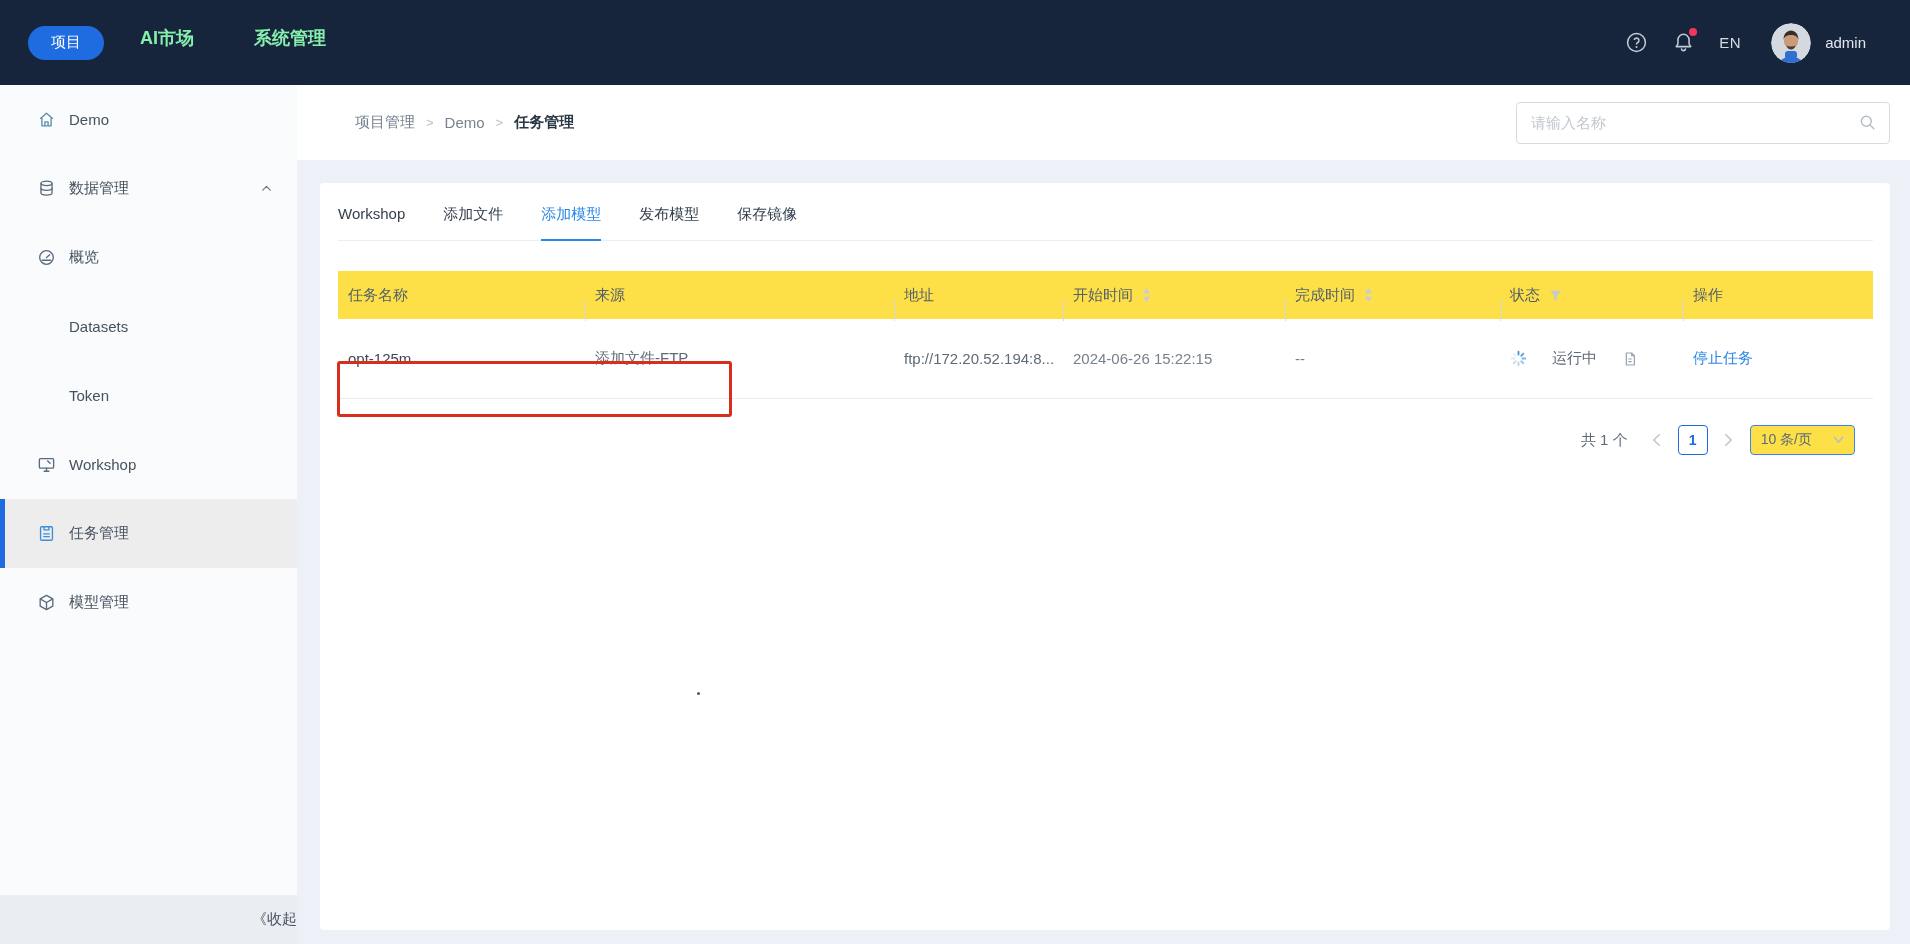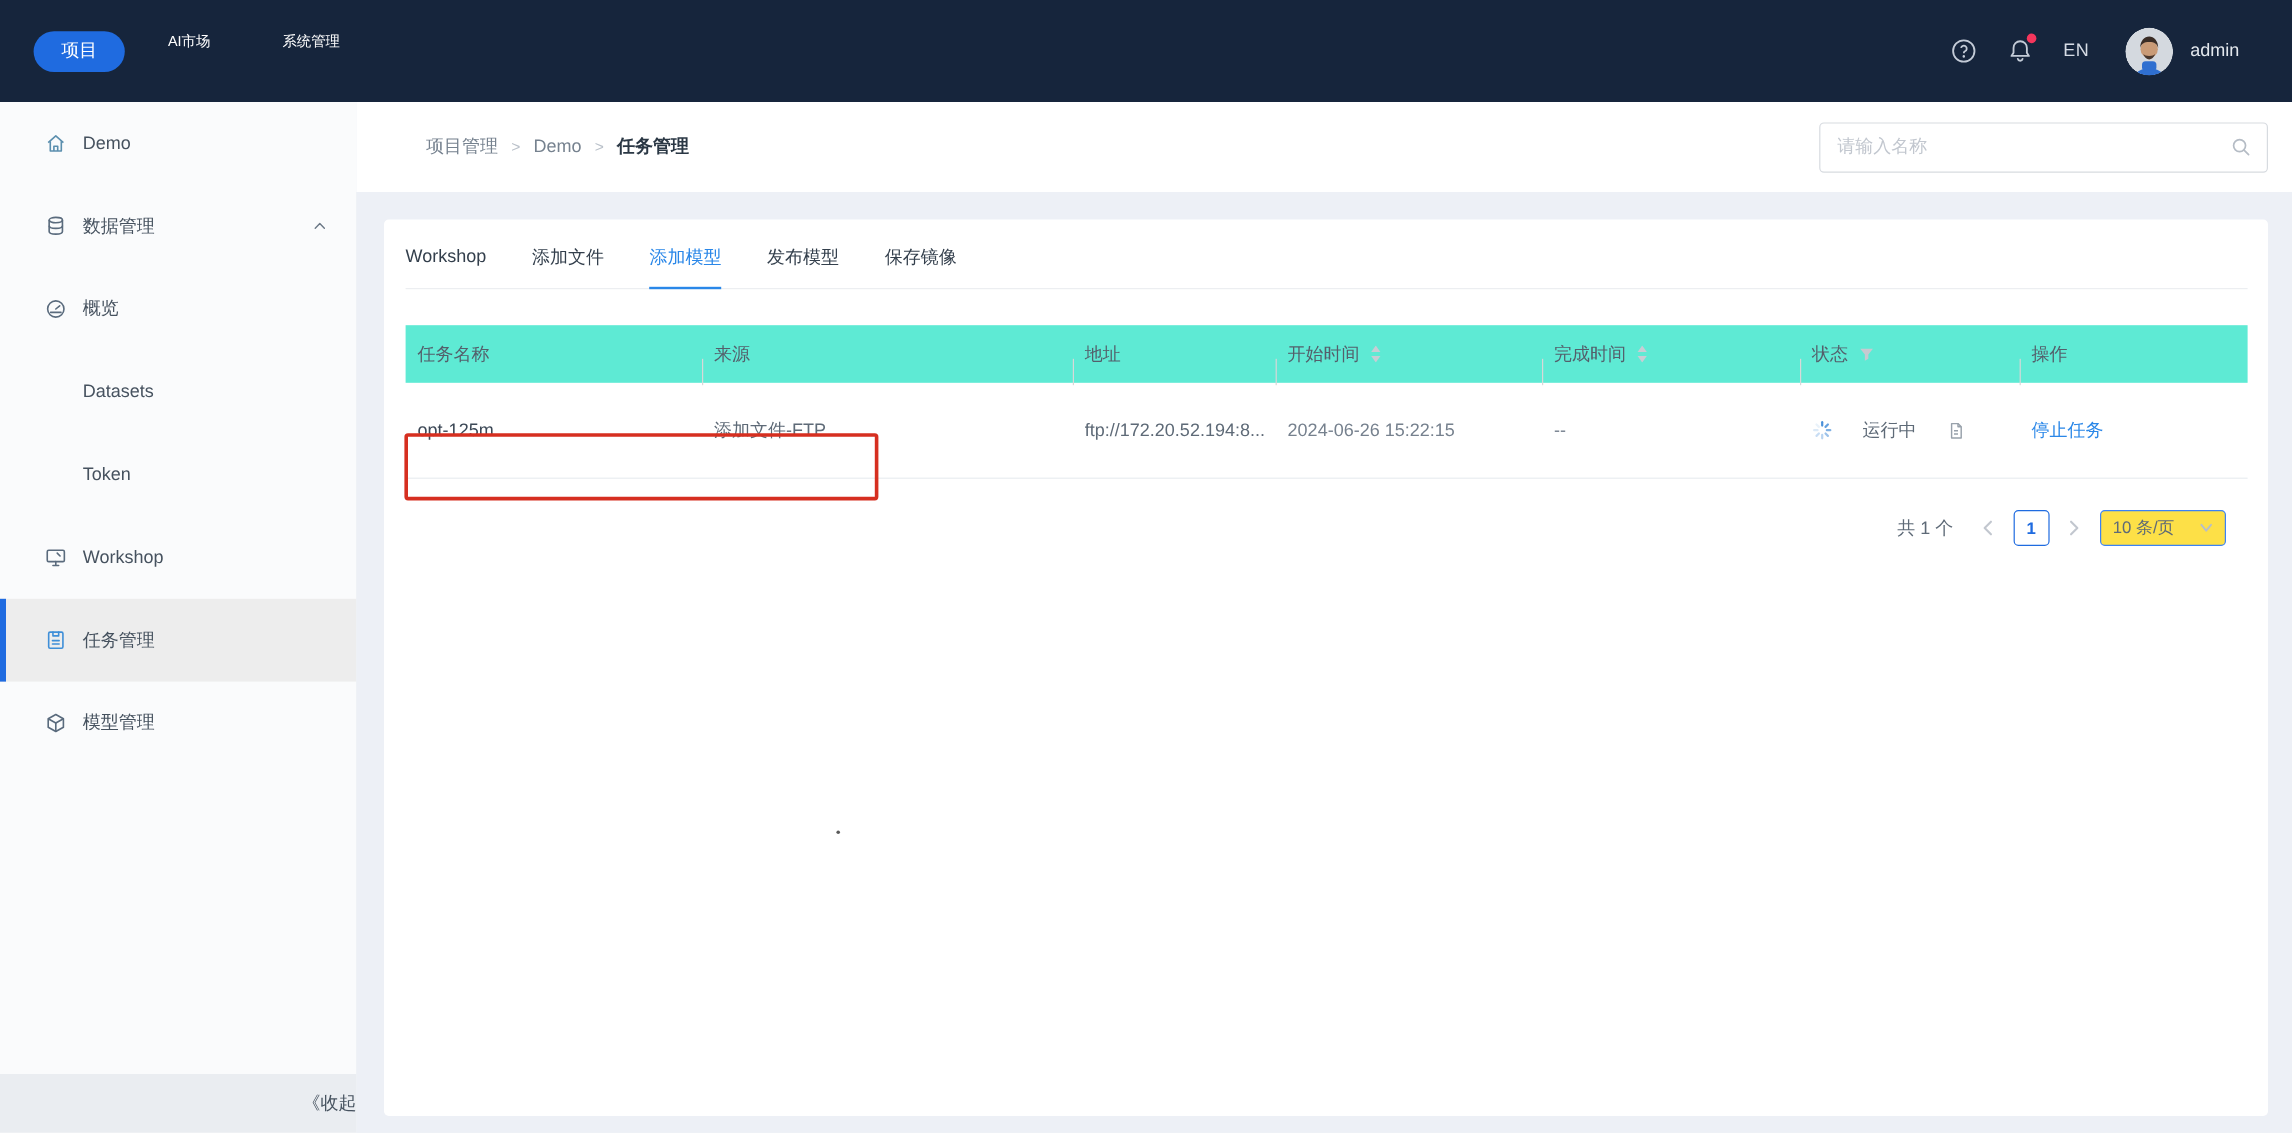--- a/index.html
+++ b/index.html
@@ -17,21 +17,21 @@
   .navbar {
     position:absolute; top:0; left:0; width:1910px; height:85px;
     background:#16253c; display:flex; align-items:center;
   }
   .nav-left { display:flex; align-items:flex-start; padding-left:28px; }
   .nav-pill {
     height:34px; padding:0 23px; border-radius:17px; background:#1f6be0;
     color:#fff; font-size:15px; display:flex; align-items:center; margin-right:36px;
     cursor:pointer;
   }
-  .nav-item { color:#ffffff; font-size:12px; margin-right:60px; cursor:pointer; }
+  .nav-item { color:#86efac; font-size:18px; margin-right:60px; cursor:pointer;font-weight:bold; }
   .nav-right { margin-left:auto; display:flex; align-items:center; gap:24px; padding-right:44px; }
   .nav-icon { color:#c3cbd7; position:relative; cursor:pointer; }
   .bell-dot {
     position:absolute; top:-3px; right:-2px; width:8px; height:8px;
     border-radius:50%; background:#f5365c;
   }
   .nav-lang { color:#d6dce5; font-size:15px; cursor:pointer; letter-spacing:.5px; }
   .avatar { width:40px; height:40px; border-radius:50%; overflow:hidden; cursor:pointer; margin-left:6px; }
   .nav-user { color:#e3e8ee; font-size:15px; margin-left:-10px; }
 
@@ -88,21 +88,21 @@
     font-size:15px; color:#333f4c; margin-right:38px; padding-bottom:15px;
     cursor:pointer; border-bottom:2px solid transparent; margin-bottom:-1px;
   }
   .tab.active { color:#2a87e8; border-bottom-color:#2a87e8; }
 
   .thead, .trow {
     display:grid;
     grid-template-columns:247px 309px 169px 222px 215px 183px 190px;
     align-items:center;
   }
-  .thead { margin-top:30px; height:48px; background:#5eead4; }
+  .thead { margin-top:30px; height:48px; background:#fde047; }
   .th {
     position:relative; padding-left:10px; font-size:15px; color:#545f6b;
     display:flex; align-items:center; gap:9px;
   }
   .th:not(:first-child)::before {
     content:""; position:absolute; left:0; top:13px; width:1px; height:22px; background:#d8d8d8;
   }
   .sorter { color:#c8cdd4; cursor:pointer; }
   .filter-icon { color:#c6cad0; cursor:pointer; }
   .trow { height:80px; border-bottom:1px solid #e9edf1; }

